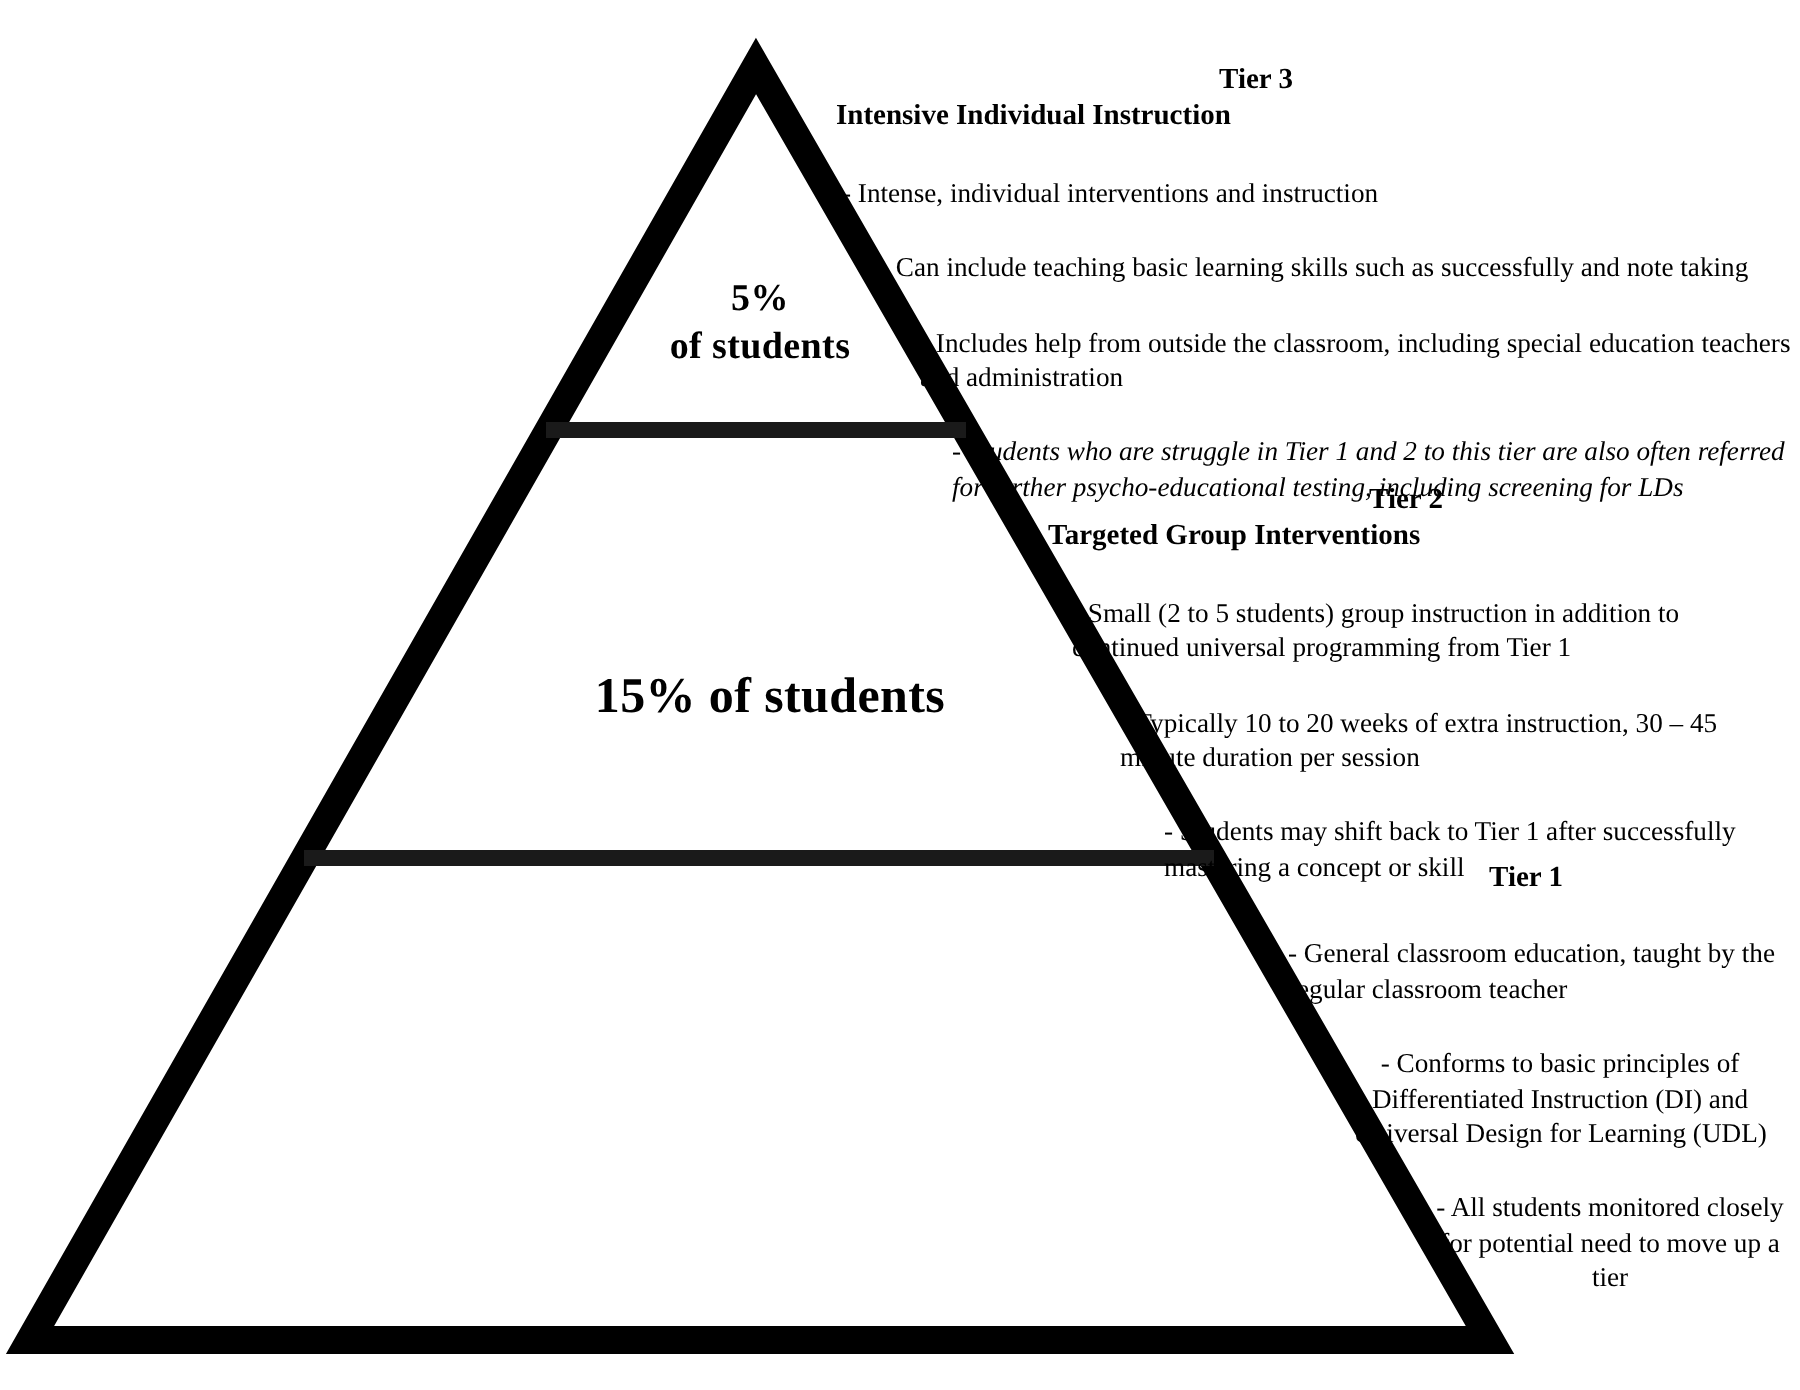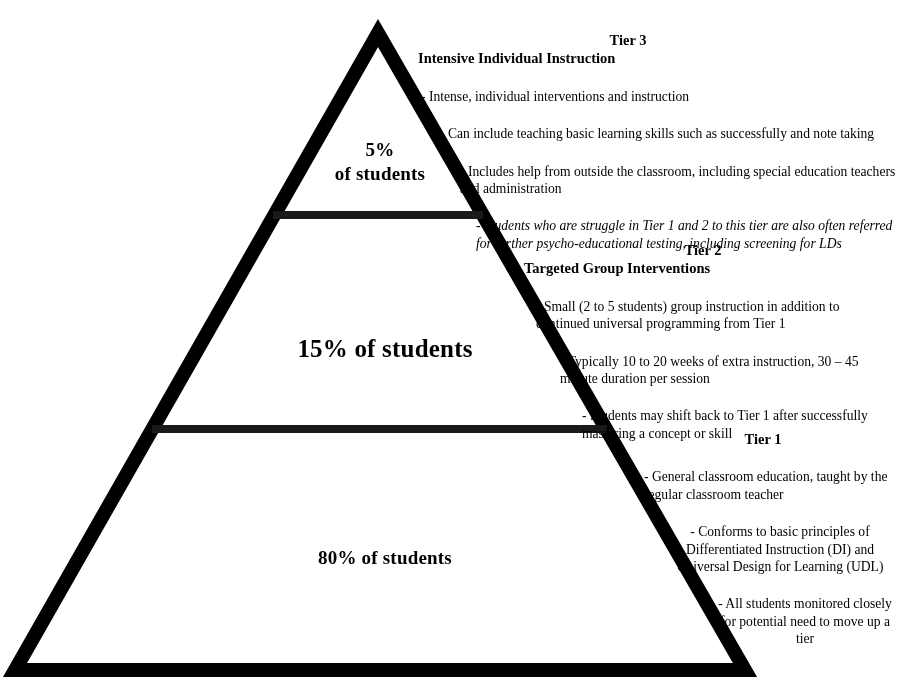--- a/index.html
+++ b/index.html
@@ -128,21 +128,20 @@
     <line x1="273" y1="215" x2="483" y2="215" stroke="#1a1a1a" stroke-width="8"></line>
 
     <line x1="152" y1="429" x2="607" y2="429" stroke="#1a1a1a" stroke-width="8"></line>
   </svg>
 
   <div class="pct-label" id="pct-tier3">5%
 of students</div>
 
   <div class="pct-label" id="pct-tier2">15% of students</div>
 
-  <div class="pct-label" id="pct-tier1">80% of students</div>
 
   <div class="tier-block" id="block-tier3">
     <div class="tier-head">Tier 3</div>
     <div class="tier-sub">Intensive Individual Instruction</div>
     <div class="bullet b0">- Intense, individual interventions and instruction</div>
     <div class="bullet b1">- Can include teaching basic learning skills such as successfully and note taking</div>
     <div class="bullet b2">- Includes help from outside the classroom, including special education teachers and administration</div>
     <div class="bullet b3">- Students who are struggle in Tier 1 and 2 to this tier are also often referred for further psycho-educational testing, including screening for LDs</div>
   </div>
 

